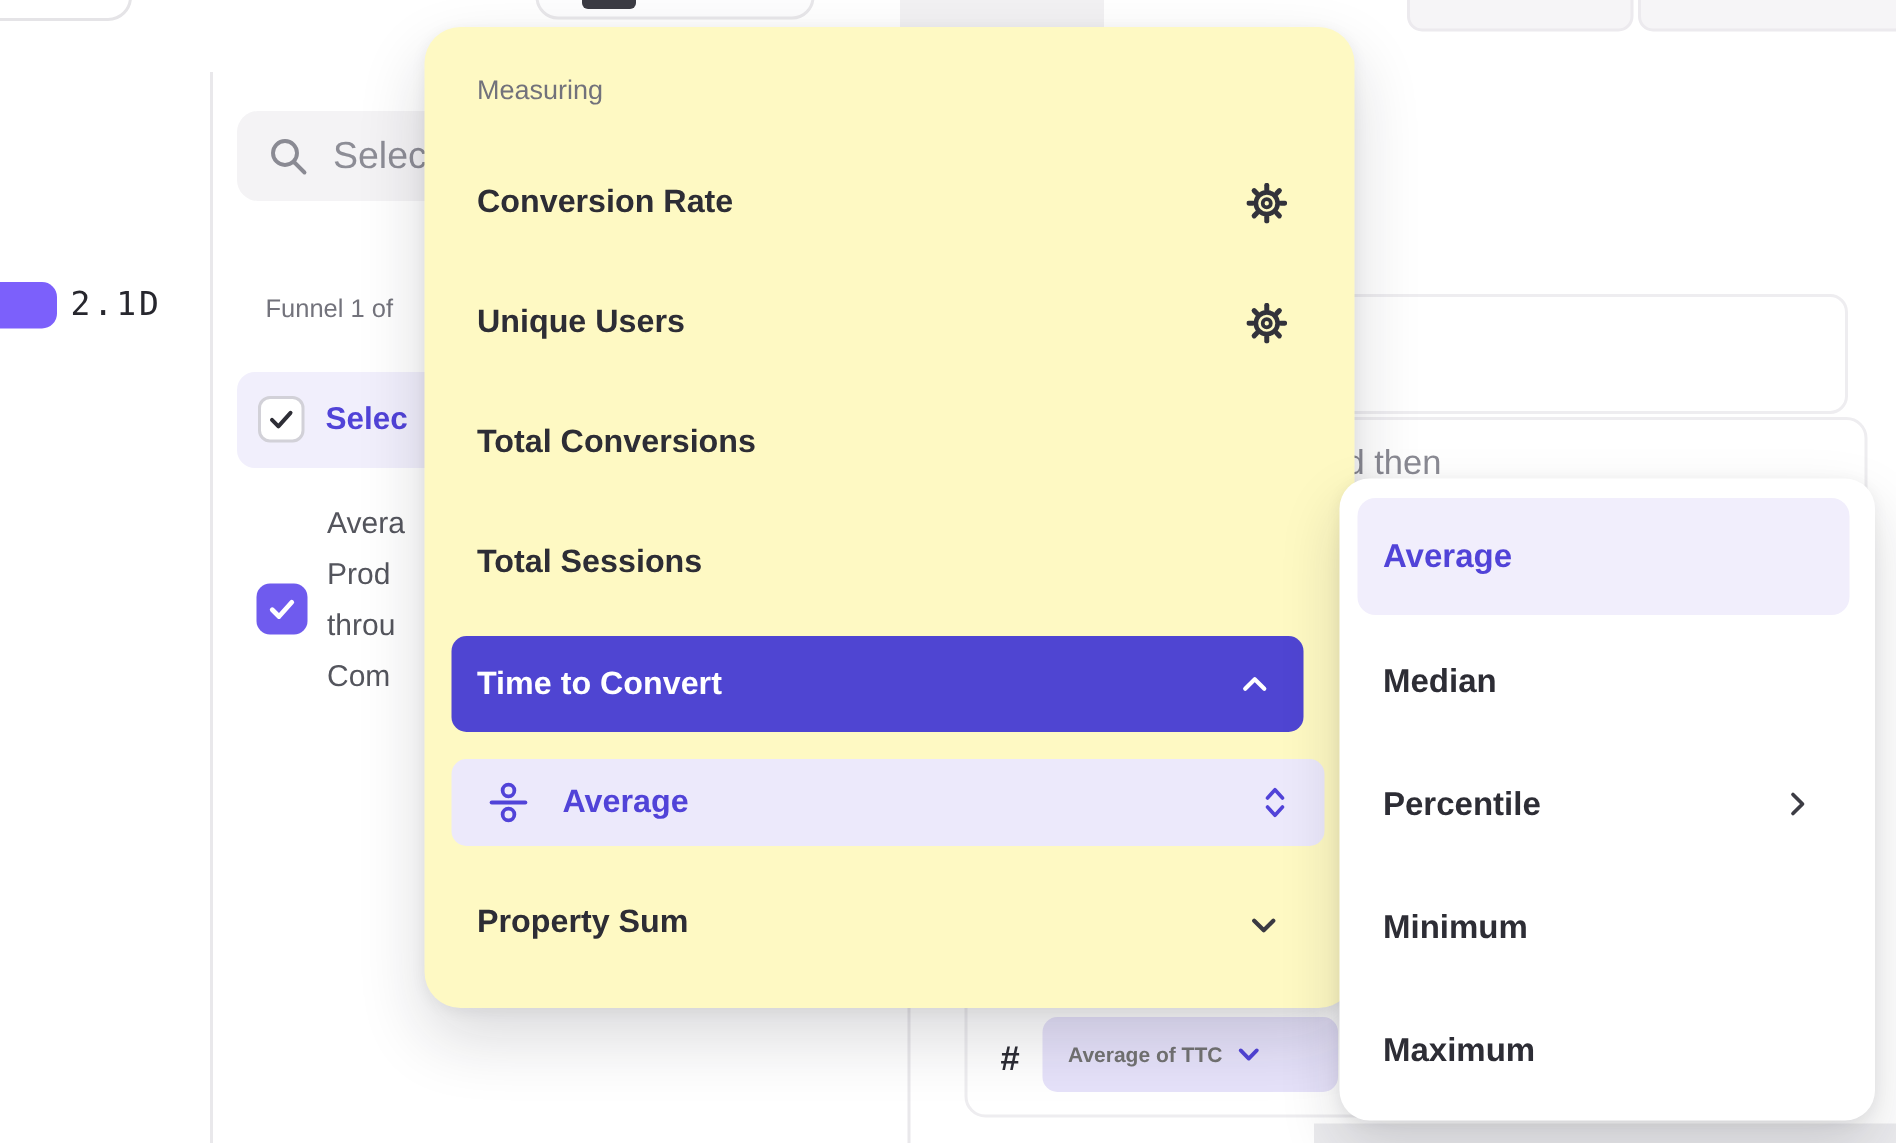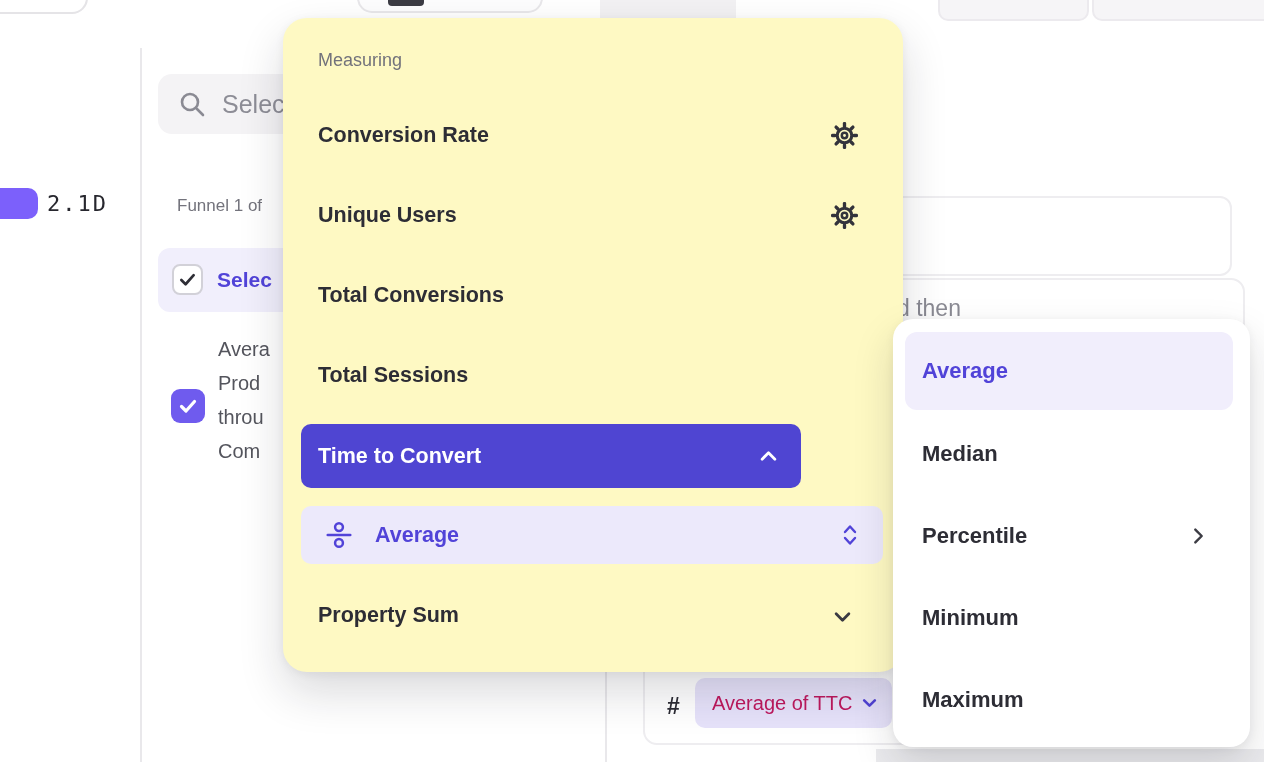--- a/index.html
+++ b/index.html
@@ -33,31 +33,31 @@
   .checkbox-filled { left:171px; top:389px; width:34px; height:34px; background:#6f5bee; border-radius:9px; display:flex; align-items:center; justify-content:center; }
 
   
   .card { background:#fff; border:2px solid #eeedf0; }
   .event-card { left:650px; top:196px; width:582px; height:80px; border-radius:12px; }
   .event-card-text { left:905px; top:238px; font-size:23px; font-weight:500; color:#8b8b94; white-space:nowrap; }
   .step-card { left:643px; top:278px; width:602px; height:467px; border-radius:14px; }
   .then-text { left:897px; top:295px; font-size:23px; font-weight:500; color:#8b8b94; }
   .hash { left:667px; top:706px; font-size:23px; font-weight:600; color:#2c2c34; }
   .ttc-pill { left:695px; top:678px; width:197px; height:50px; background:#e6e2fa; border-radius:10px; display:flex; align-items:center; padding-left:17px; }
-  .ttc-pill-label { font-size:20px; font-weight:400; color:#be185d; white-space:nowrap; }
+  .ttc-pill-label { font-size:14px; font-weight:700; color:#737373; white-space:nowrap; }
   .ttc-pill svg { margin-left:10px; }
 
   
   .measuring-menu { left:283px; top:18px; width:620px; height:654px; background:#fef9c3; border-radius:24px;
     box-shadow:0 20px 45px rgba(25,25,35,.16), 0 2px 10px rgba(25,25,35,.06); }
   .menu-header { left:35px; top:32px; font-size:18px; font-weight:500; color:#72727b; }
   .menu-label { font-size:21.5px; font-weight:600; color:#2d2d35; white-space:nowrap; }
   .menu-item-label { left:35px; }
   .gear-btn { left:546px; width:30px; height:30px; display:flex; align-items:center; justify-content:center; cursor:pointer; }
-  .ttc-row { left:18px; top:406px; width:500px; height:64px; background:#4f45d2; border-radius:10px; }
+  .ttc-row { left:18px; top:406px; width:568px; height:64px; background:#4f45d2; border-radius:10px; }
   .ttc-row-label { left:17px; top:50%; color:#fff; }
   .avg-row { left:18px; top:488px; width:582px; height:58px; background:#ece9fb; border-radius:10px; }
   .avg-row-label { left:74px; top:50%; color:#5143d8; }
   .purple-text { color:#5143d8 !important; }
 
   
   .agg-menu { left:893px; top:319px; width:357px; height:428px; background:#fff; border-radius:20px;
     box-shadow:0 18px 40px rgba(25,25,35,.15), 0 2px 10px rgba(25,25,35,.06); }
   .agg-pill { left:12px; top:13px; width:328px; height:78px; background:#f1eefc; border-radius:12px; }
   .agg-label { left:29px; font-size:22px; font-weight:600; color:#2d2d35; white-space:nowrap; }

